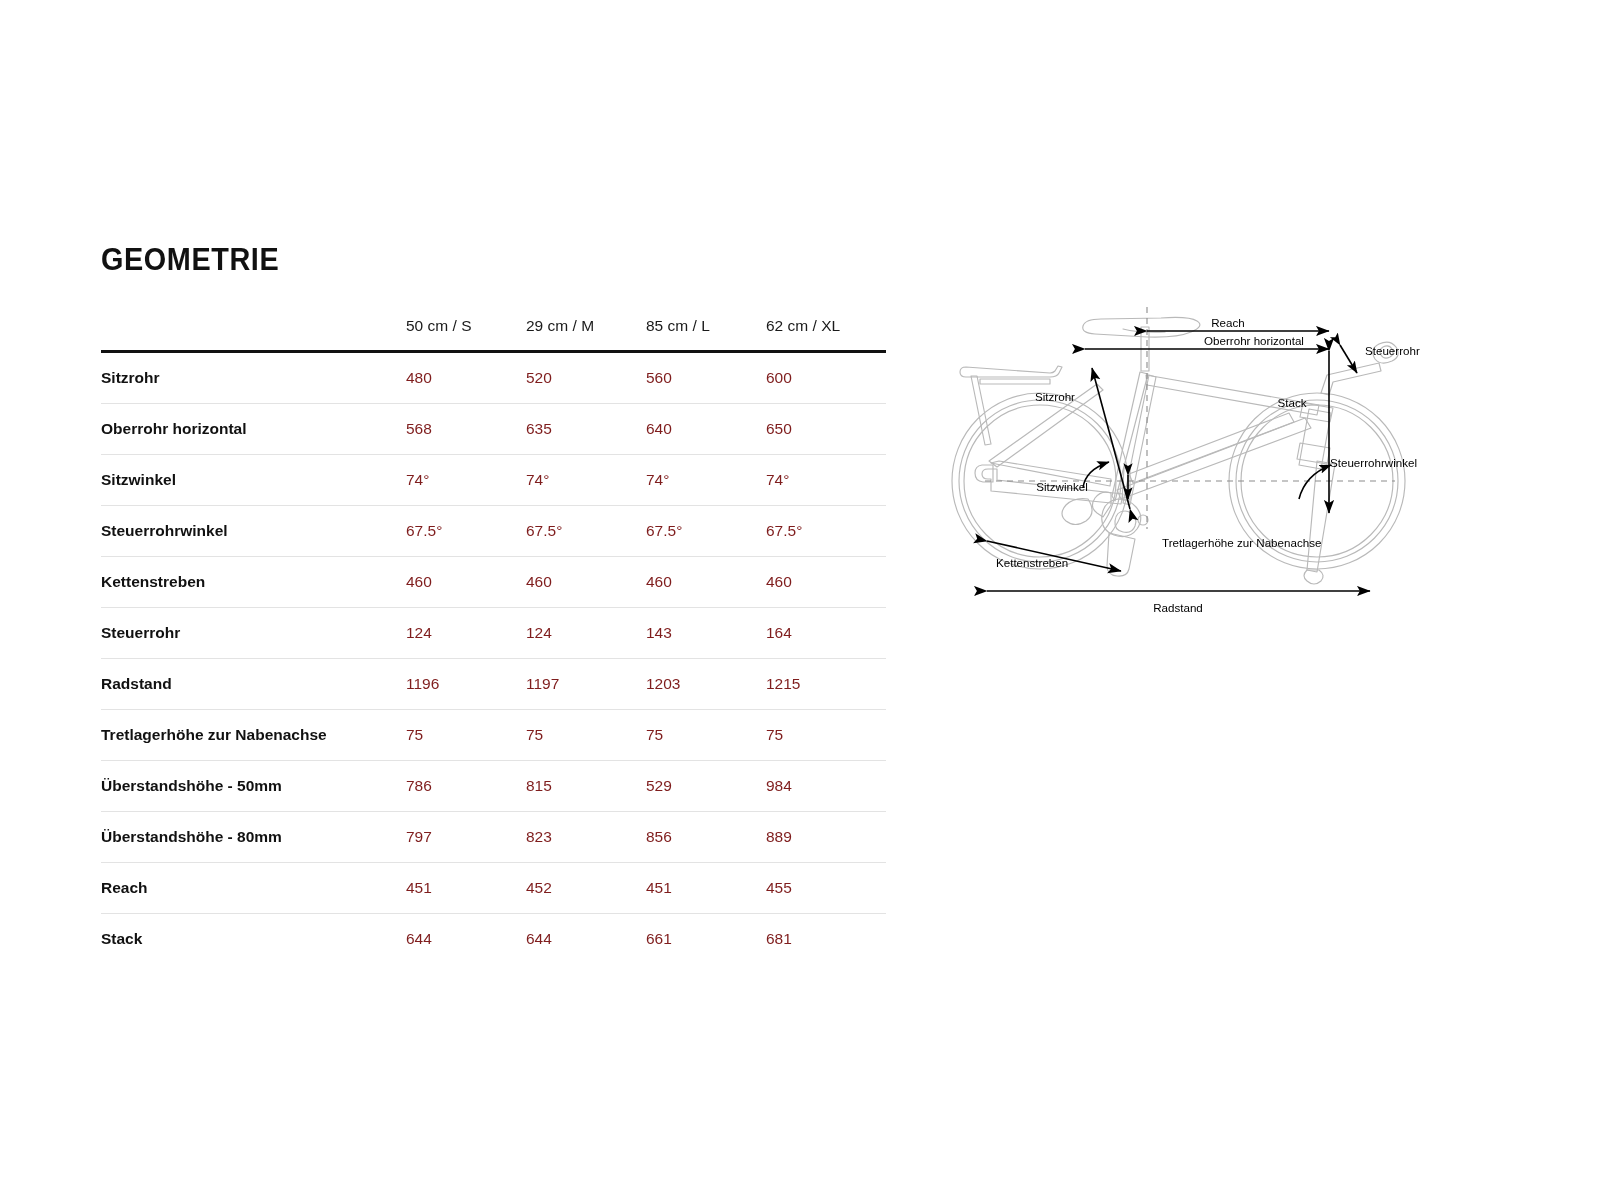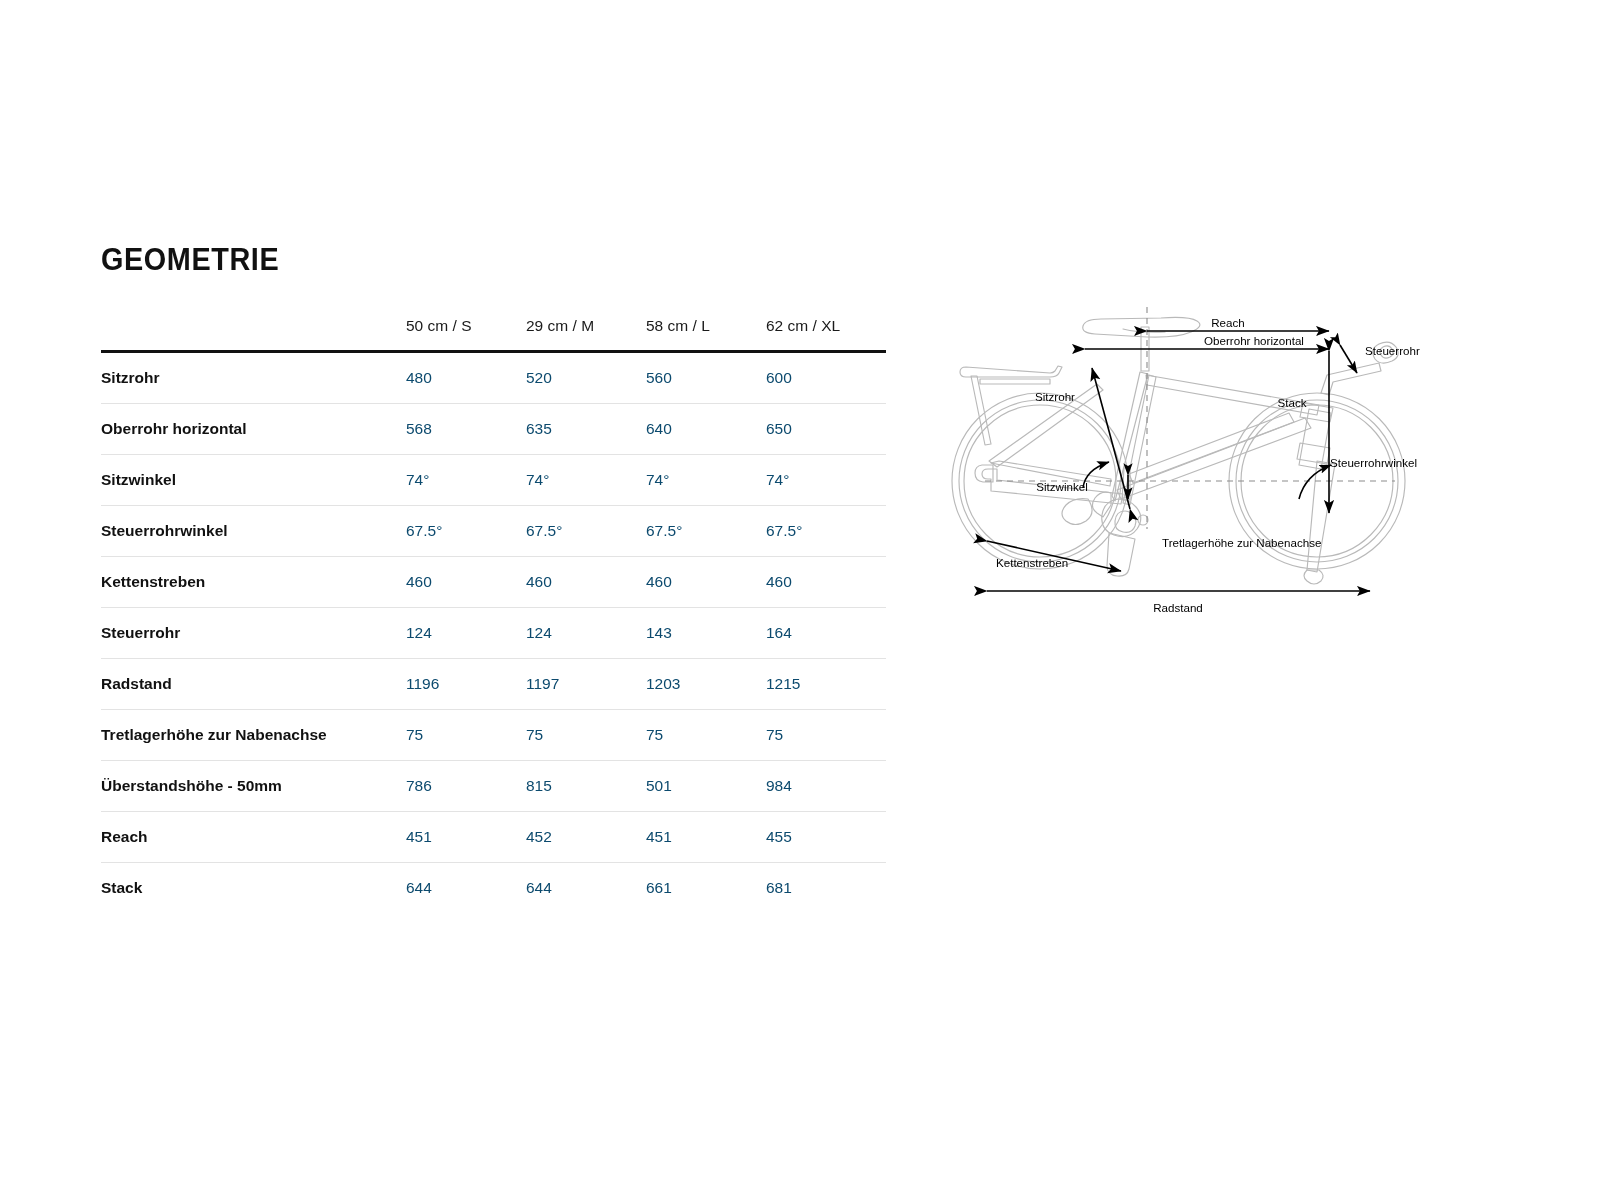--- a/index.html
+++ b/index.html
@@ -59,21 +59,21 @@
     padding: 0 0 15px 0;
     vertical-align: bottom;
     border-bottom: 3px solid #111111;
   }
   table.geo-table thead th.th-blank {
     border-bottom: 3px solid #111111;
   }
 
   table.geo-table tbody td {
     font-size: 15.5px;
-    color: #0c4a6e;
+    color: #7f1d1d;
     padding: 16px 0 16px 0;
     height: 17px;
     border-bottom: 1px solid #e3e3e3;
     vertical-align: middle;
     background: #ffffff;
   }
   table.geo-table tbody tr:last-child td {
     border-bottom: none;
   }
   table.geo-table tbody td.cell-label {
@@ -133,21 +133,21 @@
           <col class="c-val">
           <col class="c-val">
           <col class="c-val">
           <col class="c-val">
       </colgroup>
       <thead>
         <tr>
           <th class="th-blank"></th>
           <th>50 cm / S</th>
           <th>29 cm / M</th>
-          <th>58 cm / L</th>
+          <th>85 cm / L</th>
           <th>62 cm / XL</th>
         </tr>
       </thead>
       <tbody>
         <tr>
           <td class="cell-label">Sitzrohr</td>
           <td>480</td>
           <td>520</td>
           <td>560</td>
           <td>600</td>
@@ -198,22 +198,29 @@
           <td class="cell-label">Tretlagerhöhe zur Nabenachse</td>
           <td>75</td>
           <td>75</td>
           <td>75</td>
           <td>75</td>
         </tr>
         <tr>
           <td class="cell-label">Überstandshöhe - 50mm</td>
           <td>786</td>
           <td>815</td>
-          <td>501</td>
+          <td>529</td>
           <td>984</td>
+        </tr>
+        <tr>
+          <td class="cell-label">Überstandshöhe - 80mm</td>
+          <td>797</td>
+          <td>823</td>
+          <td>856</td>
+          <td>889</td>
         </tr>
         <tr>
           <td class="cell-label">Reach</td>
           <td>451</td>
           <td>452</td>
           <td>451</td>
           <td>455</td>
         </tr>
         <tr>
           <td class="cell-label">Stack</td>

